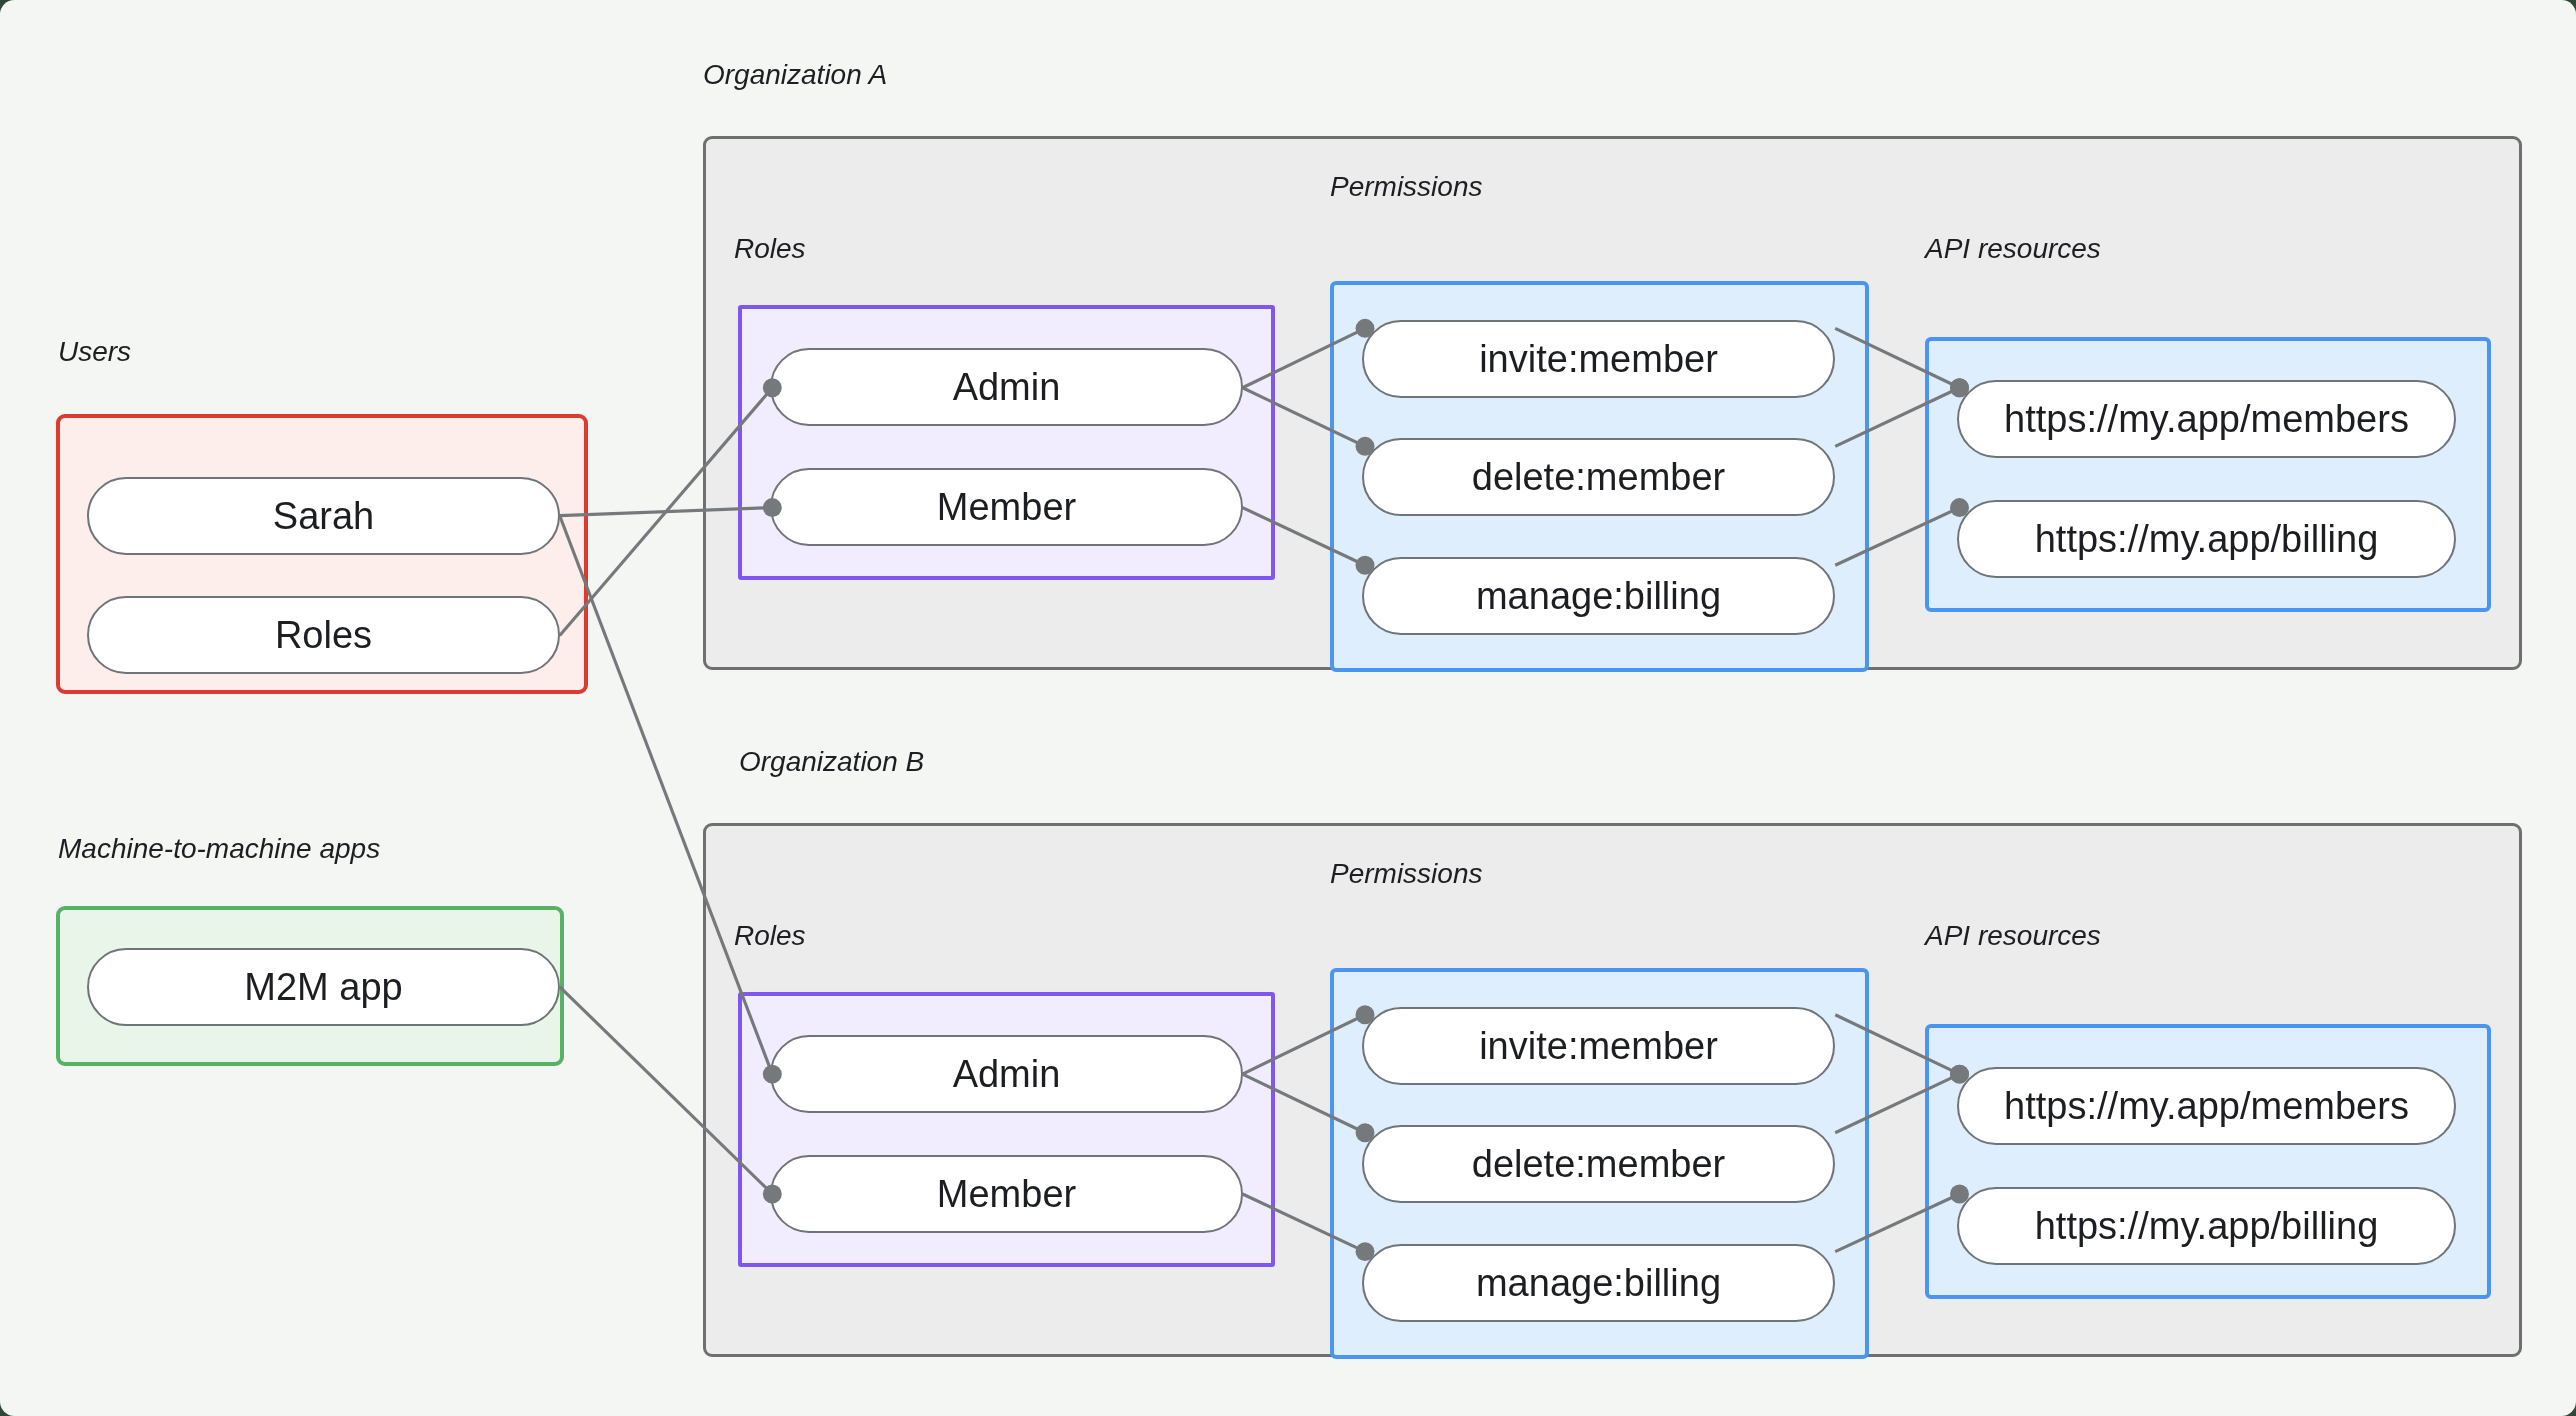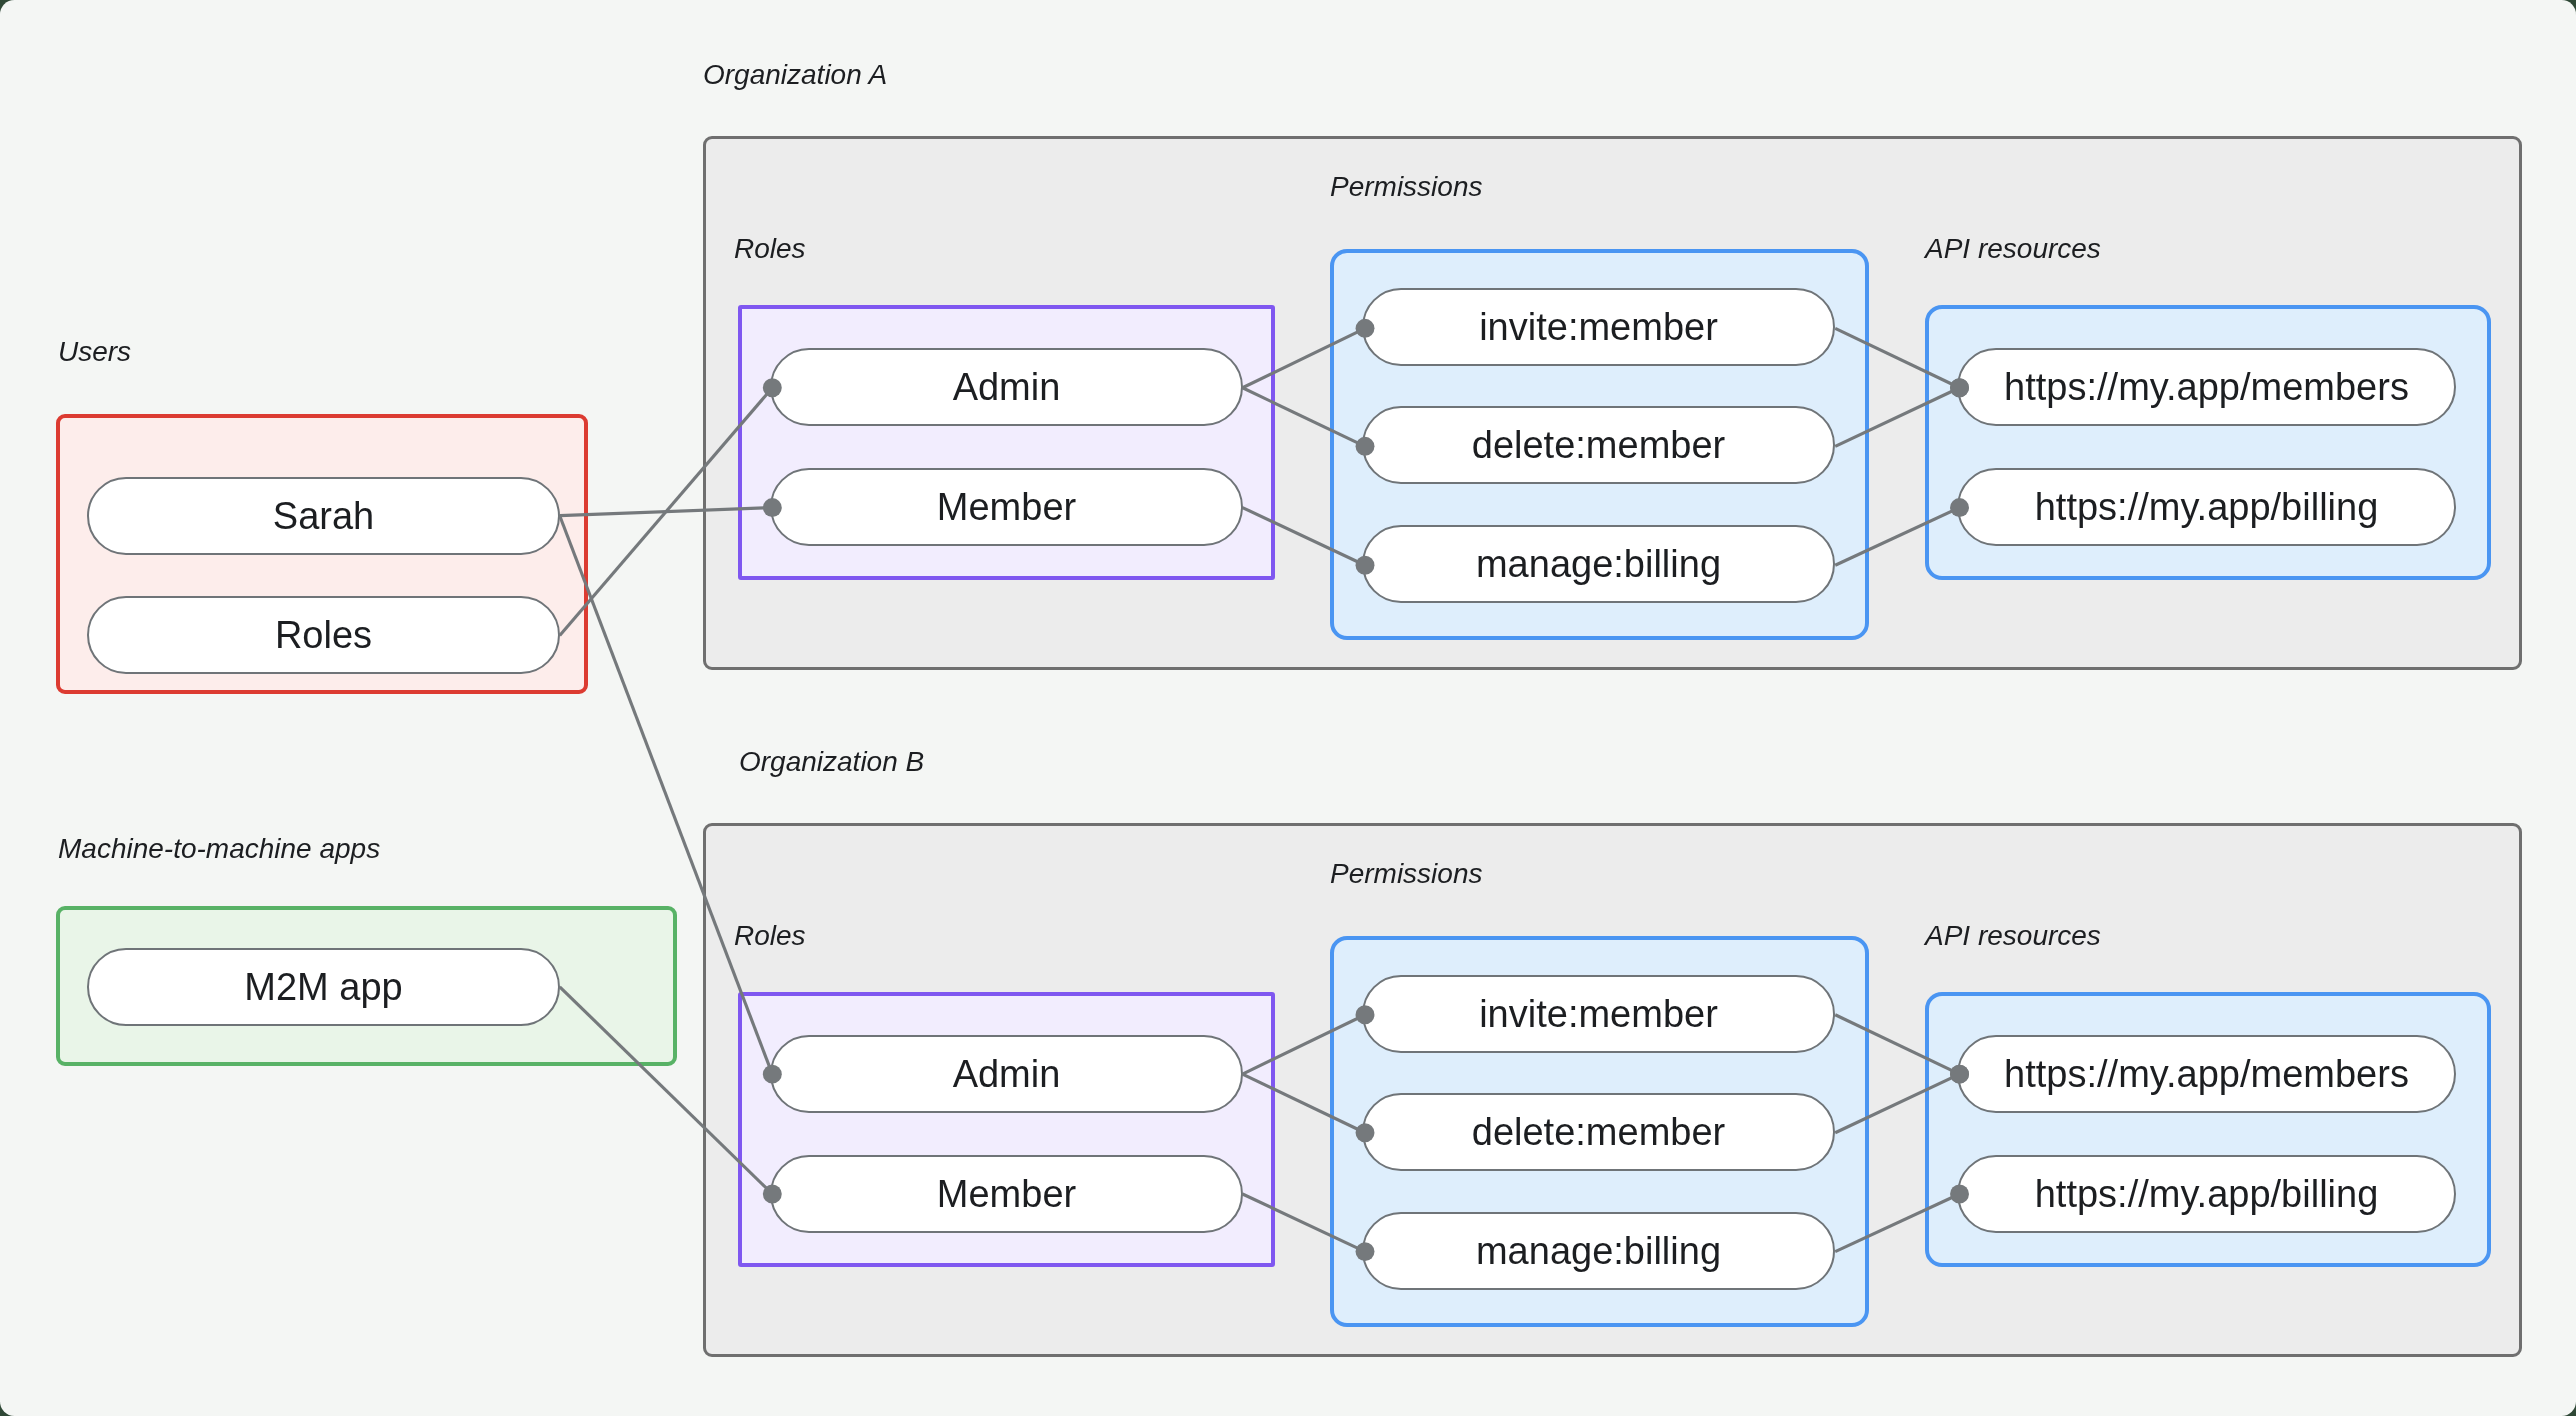--- a/index.html
+++ b/index.html
@@ -17,21 +17,21 @@
     position:relative;width:2576px;height:1416px;background:var(--bg);
     border-radius:14.4px;overflow:hidden;
     font-family:"Liberation Sans",sans-serif;color:var(--text);
   }
   .label{position:absolute;font-size:28px;font-weight:500;line-height:1.15;white-space:nowrap;font-style:italic;}
   .gbox{position:absolute;box-sizing:border-box;}
   .users-box{background:var(--users_fill);border:4.5px solid var(--users_border);border-radius:9px;}
   .m2m-box{background:var(--m2m_fill);border:4.5px solid var(--m2m_border);border-radius:9px;}
   .org-box{background:var(--org_fill);border:3.6px solid var(--org_border);border-radius:9px;}
   .roles-box{background:var(--roles_fill);border:4.5px solid var(--roles_border);border-radius:3px;}
-  .blue-box{background:var(--blue_fill);border:4.5px solid var(--blue_border);border-radius:17px;}
+  .blue-box{background:var(--blue_fill);border:4.5px solid var(--blue_border);border-radius:6px;margin-top:32px;}
   .pill{
     position:absolute;box-sizing:border-box;height:78px;
     background:var(--pill_fill);border:2.7px solid var(--pill_border);border-radius:40px;
     display:flex;align-items:center;justify-content:center;
     font-size:38px;font-weight:400;white-space:nowrap;
   }
   #edges{position:absolute;left:0;top:0;z-index:40;pointer-events:none;}
 </style>
 </head>
 <body>
@@ -44,21 +44,21 @@
     <div class="pill" style="left:27px;top:59px;width:473px;">
       <span>Sarah</span>
     </div>
     <div class="pill" style="left:27px;top:178px;width:473px;">
       <span>Roles</span>
     </div>
   </div>
 
   <div class="label" style="left:58px;top:833px;">Machine-to-machine apps</div>
 
-  <div class="gbox m2m-box" style="left:56px;top:906px;width:621px;height:160px;padding-left:42px;">
+  <div class="gbox m2m-box" style="left:56px;top:906px;width:508px;height:160px;padding-left:42px;">
     <div class="pill" style="left:27px;top:38px;width:473px;">
       <span>M2M app</span>
     </div>
   </div>
 
   <div class="label" style="left:703px;top:59px;">Organization A</div>
 
   <div class="gbox org-box" style="left:703px;top:136px;width:1819px;height:534px;">
 
     <div class="label" style="left:28px;top:94px;">Roles</div>

